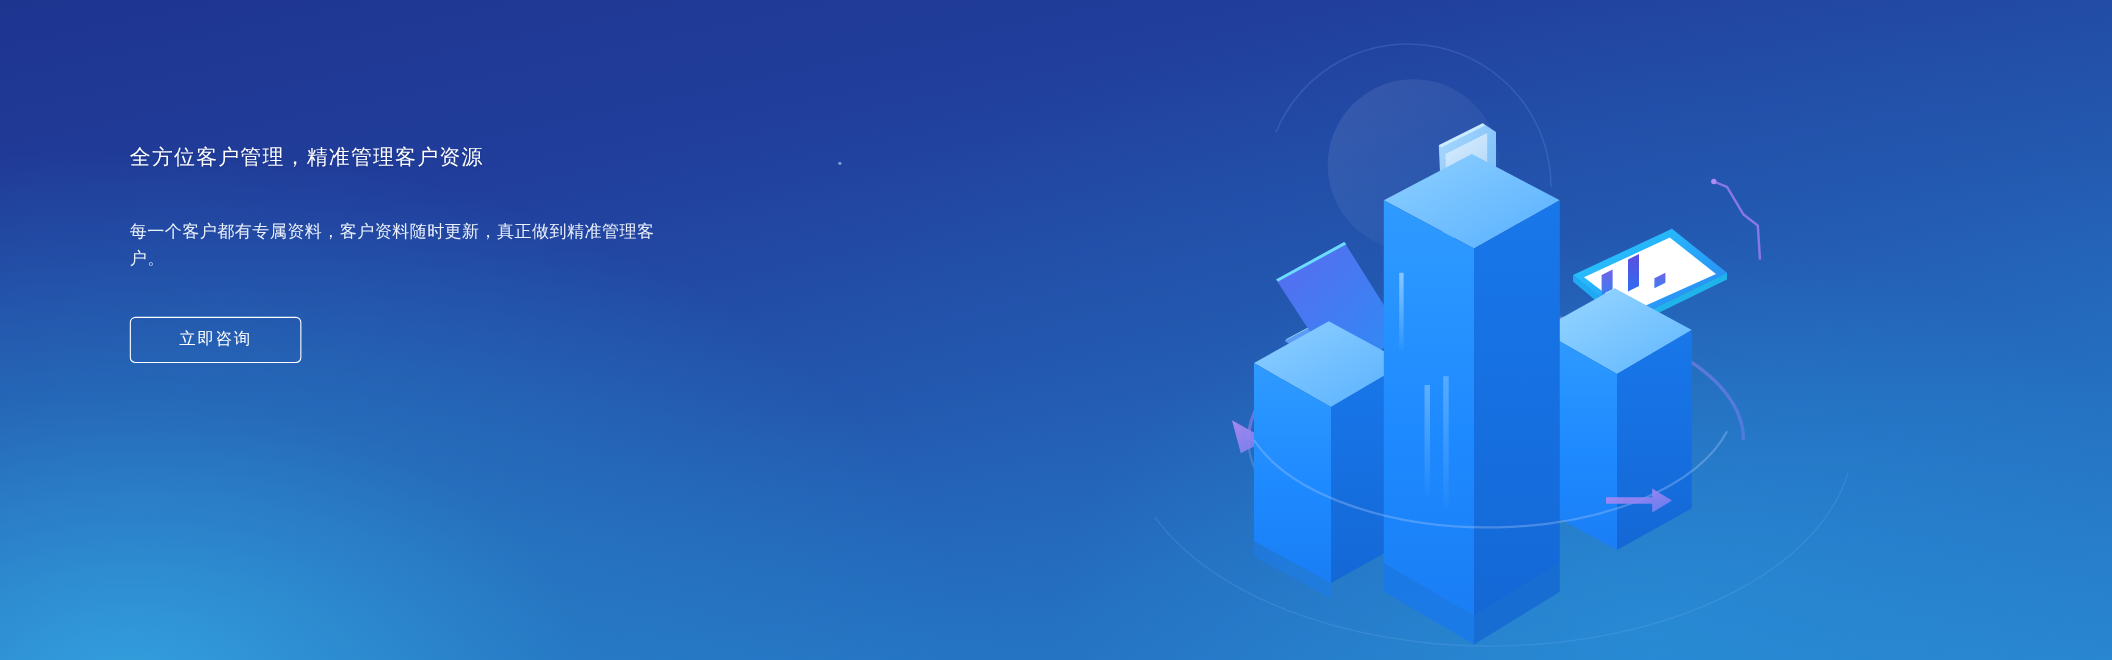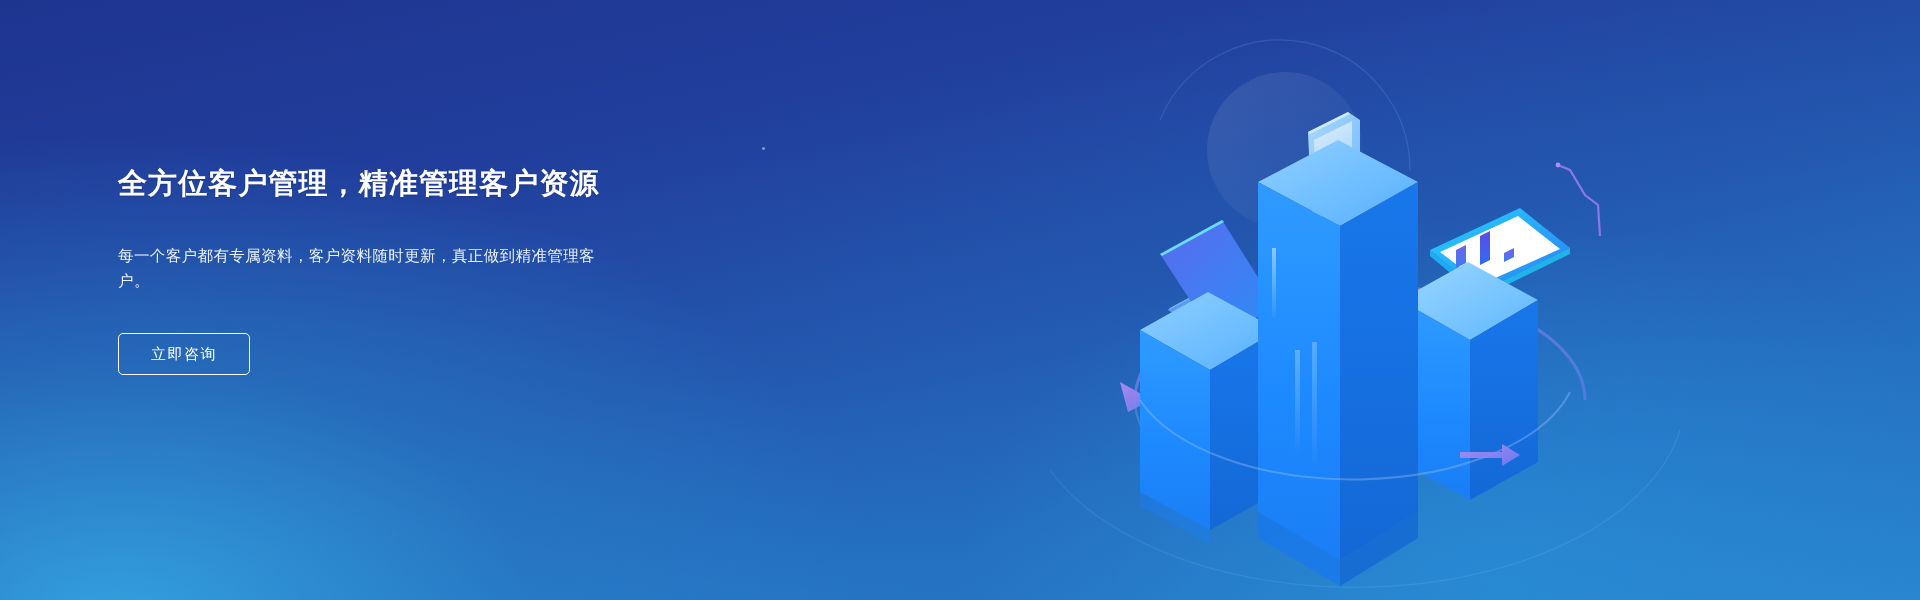--- a/index.html
+++ b/index.html
@@ -22,43 +22,42 @@
   
   .bg-arcs { position:absolute; inset:0; pointer-events:none; }
 
   
   .copy {
     position:absolute;
     left:118px; top:132px;
     width:620px;
   }
   .headline {
-    font-size:29px;
-    font-weight:bold;
+    font-size:19px;
+    font-weight:normal;
     color:#ffffff;
     letter-spacing:1.1px;
     line-height:1.25;
     white-space:nowrap;
     text-shadow:0 1px 2px rgba(10,25,70,.25);
-    margin-top:33px;
   }
   .subcopy {
     margin-top:42px;
     font-size:15.5px;
     line-height:1.62;
     color:#eaf1fb;
     width:492px;
     letter-spacing:.4px;
   }
   .cta {
     display:inline-flex;
     align-items:center;
     justify-content:center;
     margin-top:40px;
-    width:132px; height:42px;
+    width:156px; height:42px;
     border:1.6px solid #ffffff;
     border-radius:5px;
     background:transparent;
     color:#ffffff;
     font-size:15px;
     letter-spacing:1.5px;
     cursor:pointer;
     font-family:inherit;
   }
 

